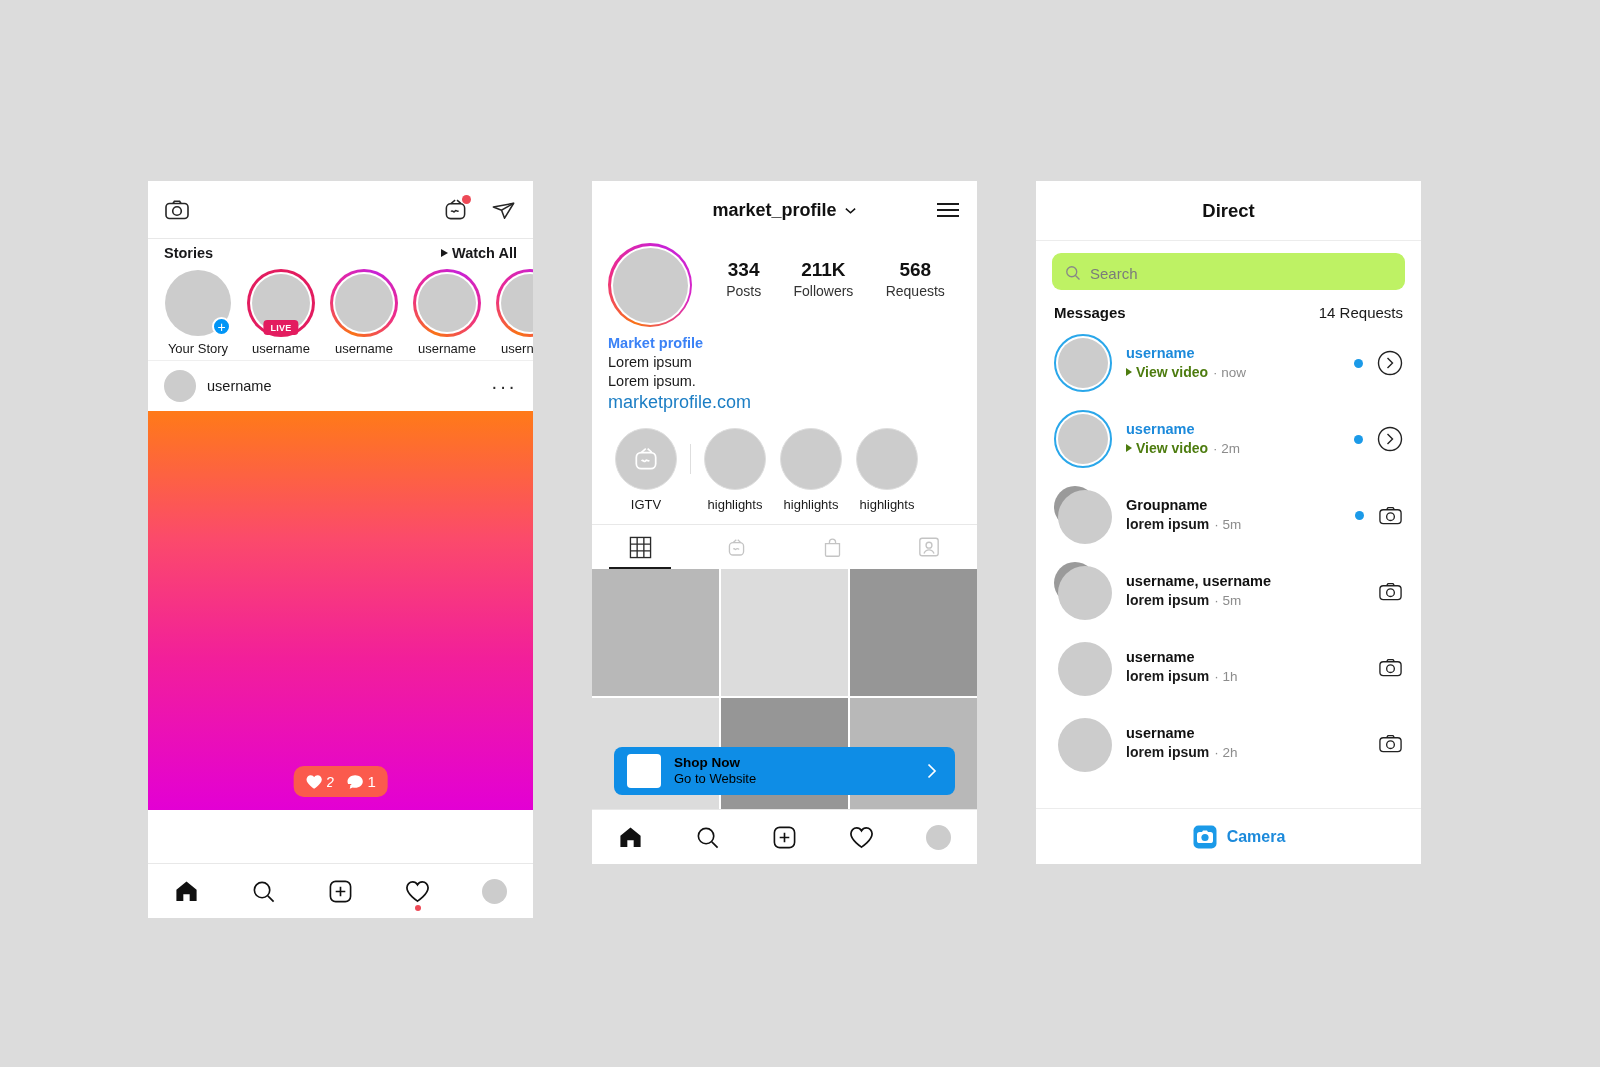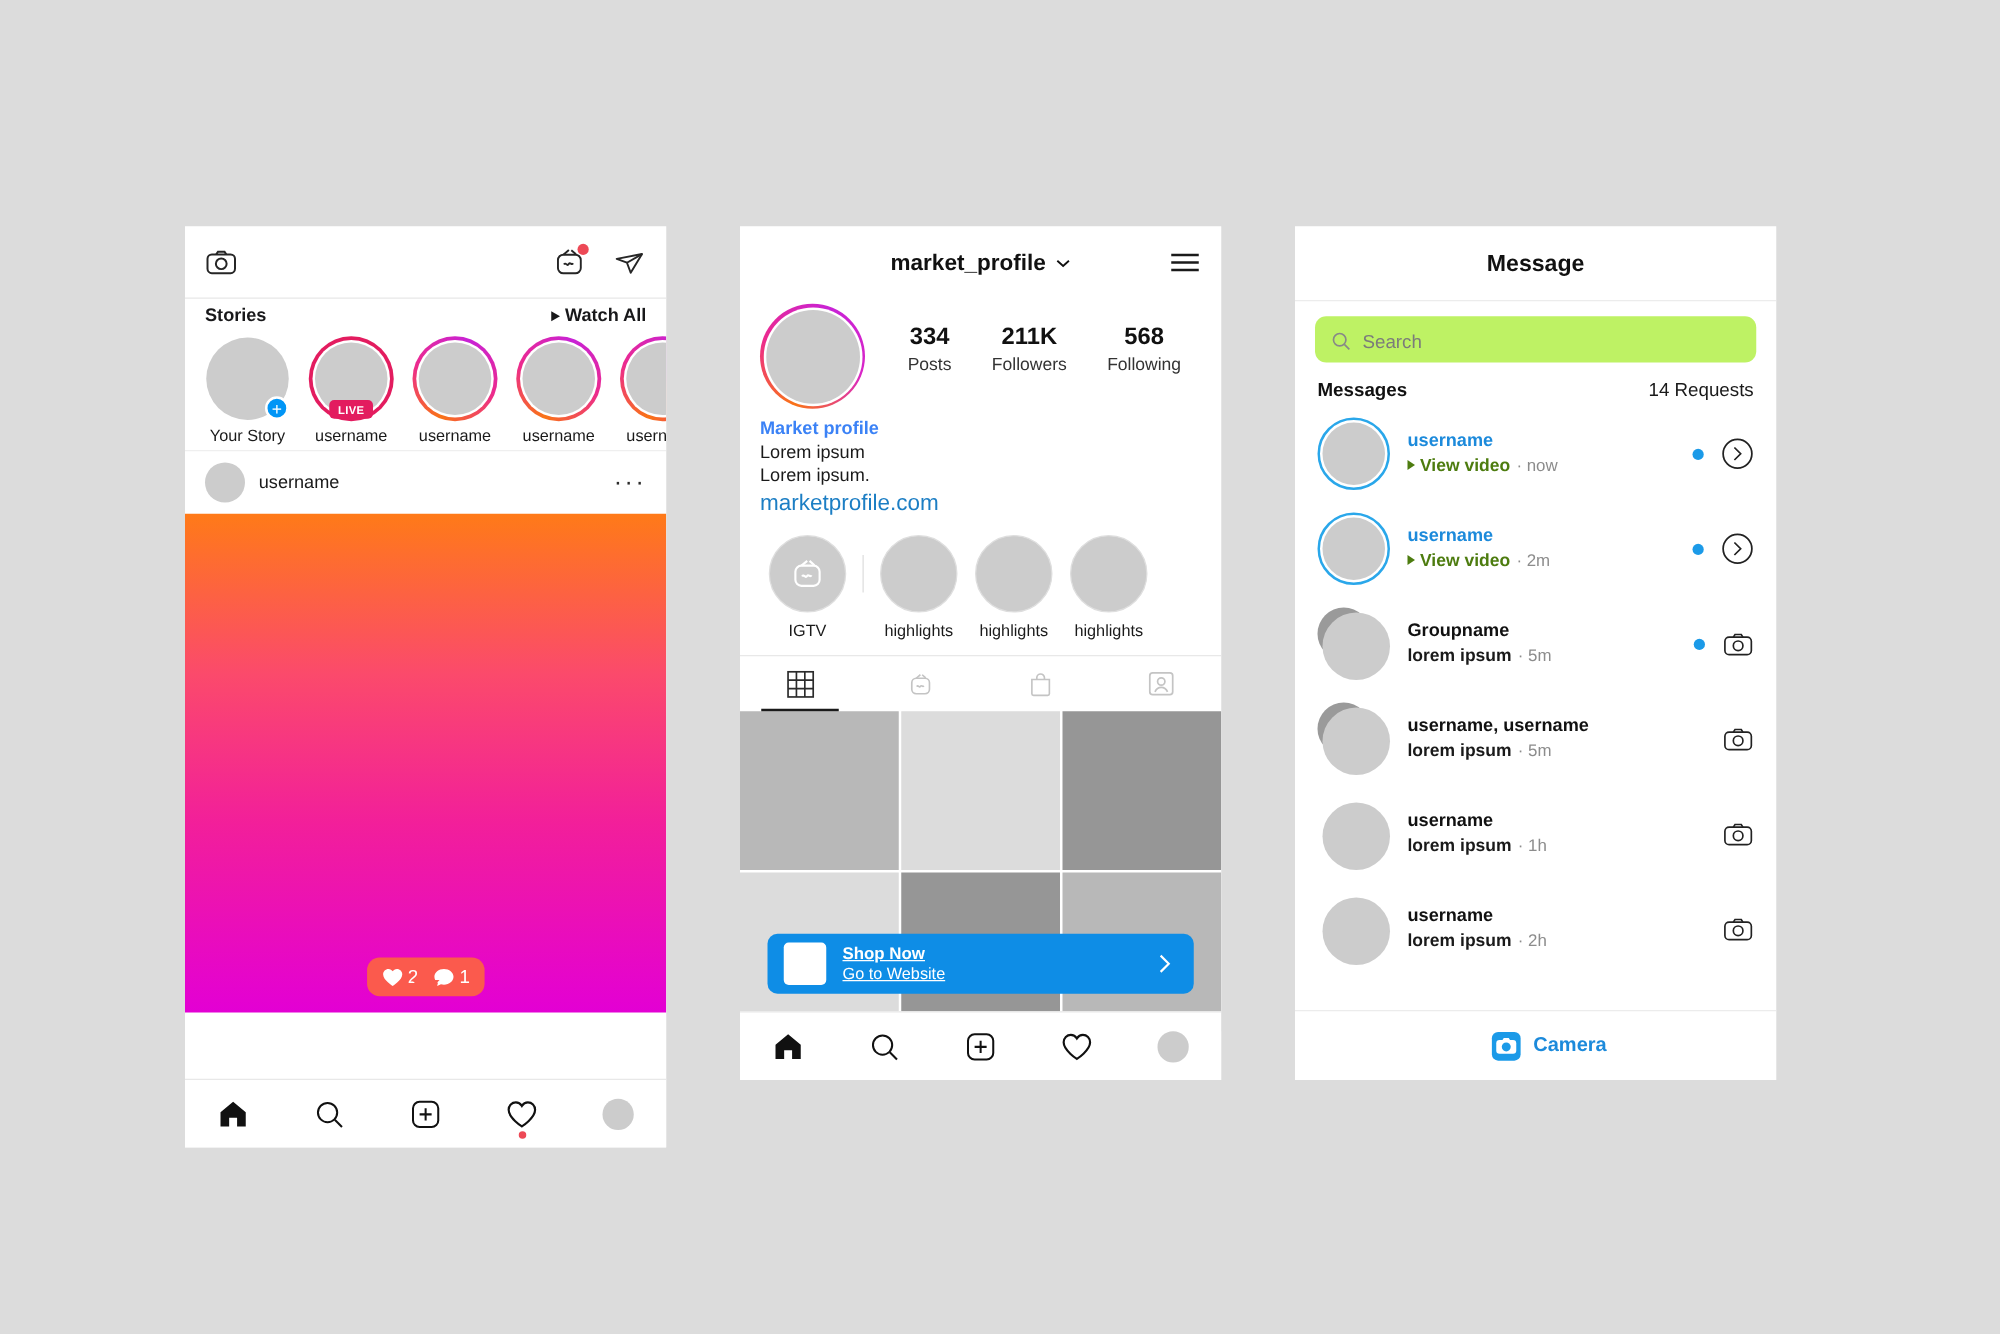--- a/index.html
+++ b/index.html
@@ -143,21 +143,21 @@
   .pf-tab { flex: 1; height: 44px; display: flex; align-items: center; justify-content: center; position: relative; }
   .pf-tab.active::after { content: ""; position: absolute; bottom: 0; left: 18%; right: 18%; height: 2px; background: #1a1a1a; }
   .pf-grid { display: grid; grid-template-columns: repeat(3, 1fr); gap: 2px; padding: 0 0 0 0; }
   .cell { aspect-ratio: 1 / 1; }
   .shop-banner {
     position: absolute; left: 22px; right: 22px; bottom: 69px;
     background: #0e8de6; border-radius: 8px; height: 48px;
     display: flex; align-items: center; padding: 0 13px; gap: 13px;
   }
   .shop-thumb { width: 34px; height: 34px; background: #fff; border-radius: 4px; flex: 0 0 34px; }
-  .shop-txt { flex: 1; color: #ffffff; line-height: 1.22; text-decoration: underline; }
+  .shop-txt { flex: 1; color: #000000; line-height: 1.22; }
   .shop-t1 { font-size: 13.5px; font-weight: bold; }
   .shop-t2 { font-size: 13px; }
 
   
   .dm-topbar { height: 60px; display: flex; align-items: center; justify-content: center; border-bottom: 1px solid #ececec; }
   .dm-title { font-size: 18.5px; font-weight: bold; color: #111; }
   .dm-search-wrap { padding: 12px 16px 8px 16px; }
   .dm-search {
     background: #bef264; border-radius: 9px; height: 37px;
     display: flex; align-items: flex-start; padding: 12px 13px; gap: 9px;
@@ -361,21 +361,21 @@
         <div class="stat">
           <div class="stat-num">334</div>
           <div class="stat-lab">Posts</div>
         </div>
         <div class="stat">
           <div class="stat-num">211K</div>
           <div class="stat-lab">Followers</div>
         </div>
         <div class="stat">
           <div class="stat-num">568</div>
-          <div class="stat-lab">Following</div>
+          <div class="stat-lab">Requests</div>
         </div>
       </div>
     </div>
 
     <div class="pf-bio">
       <div class="bio-name">Market profile</div>
       <div class="bio-line">Lorem ipsum</div>
       <div class="bio-line">Lorem ipsum.</div>
       <div class="bio-link">marketprofile.com</div>
     </div>
@@ -481,21 +481,21 @@
       </div>
       <div class="nav-item">
         <span class="nav-avatar"></span>
       </div>
     </div>
   </div>
 
   <div class="phone" id="phone-direct">
 
     <div class="dm-topbar">
-      <span class="dm-title">Message</span>
+      <span class="dm-title">Direct</span>
     </div>
 
     <div class="dm-search-wrap">
       <div class="dm-search">
         <svg width="16" height="16" viewBox="0 0 18 18" fill="none" stroke="#888" stroke-width="1.5">
             <circle cx="7.6" cy="7.6" r="5.6"></circle>
             <path d="M11.8 11.8L16.3 16.3"></path>
           </svg>
         <span class="dm-search-text">Search</span>
       </div>

